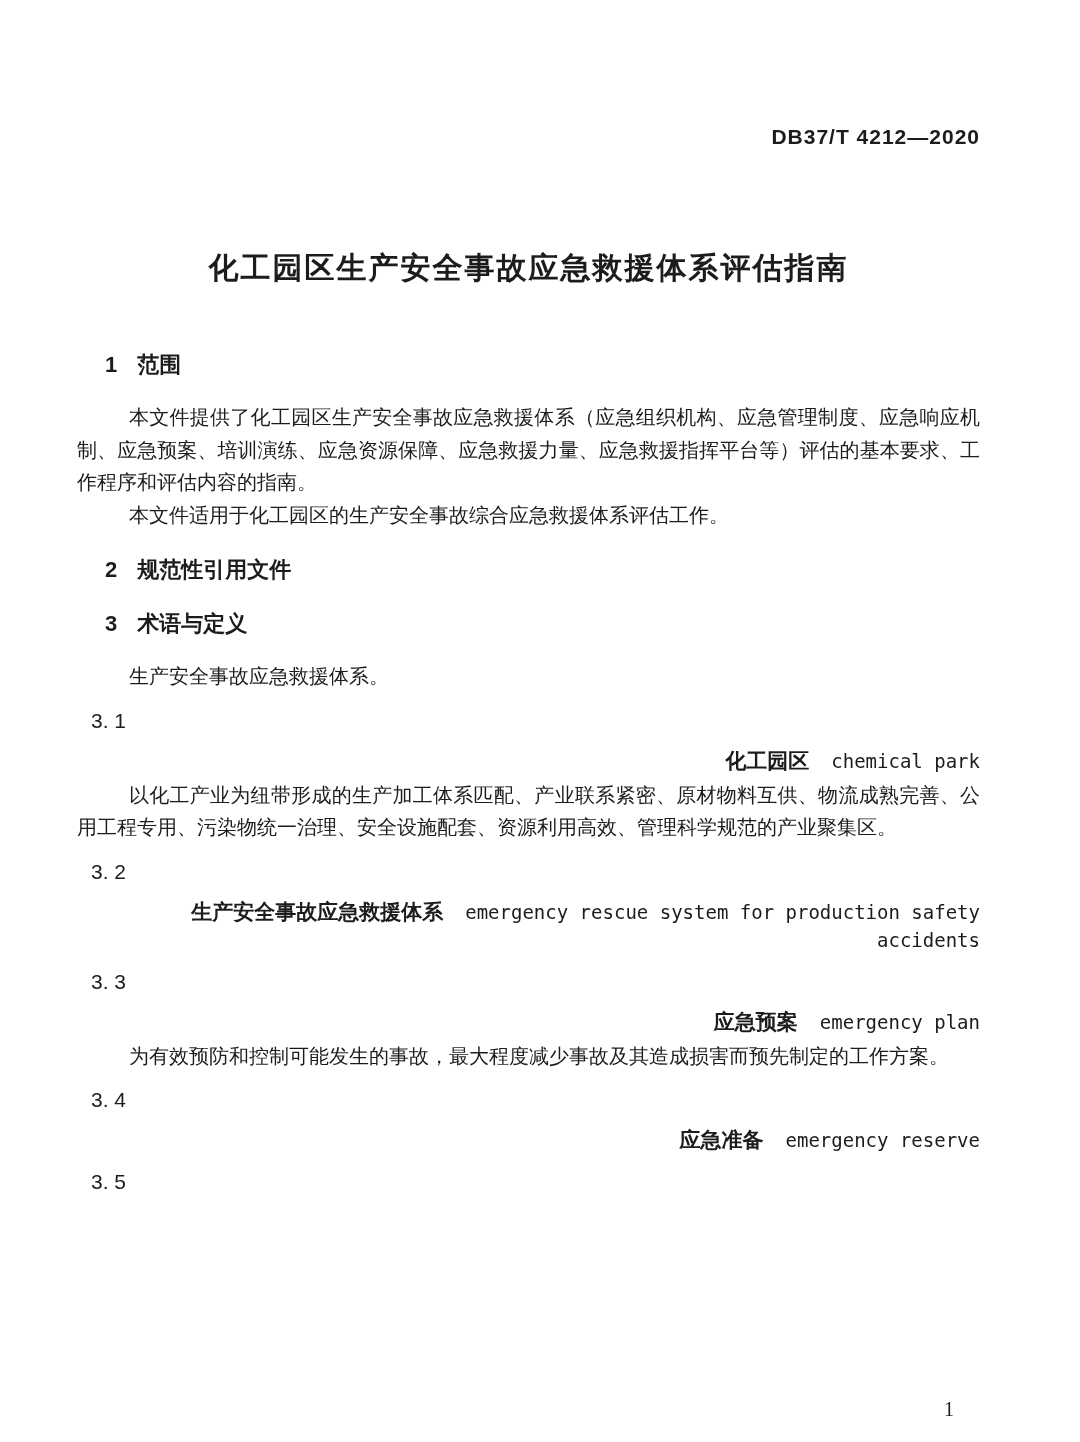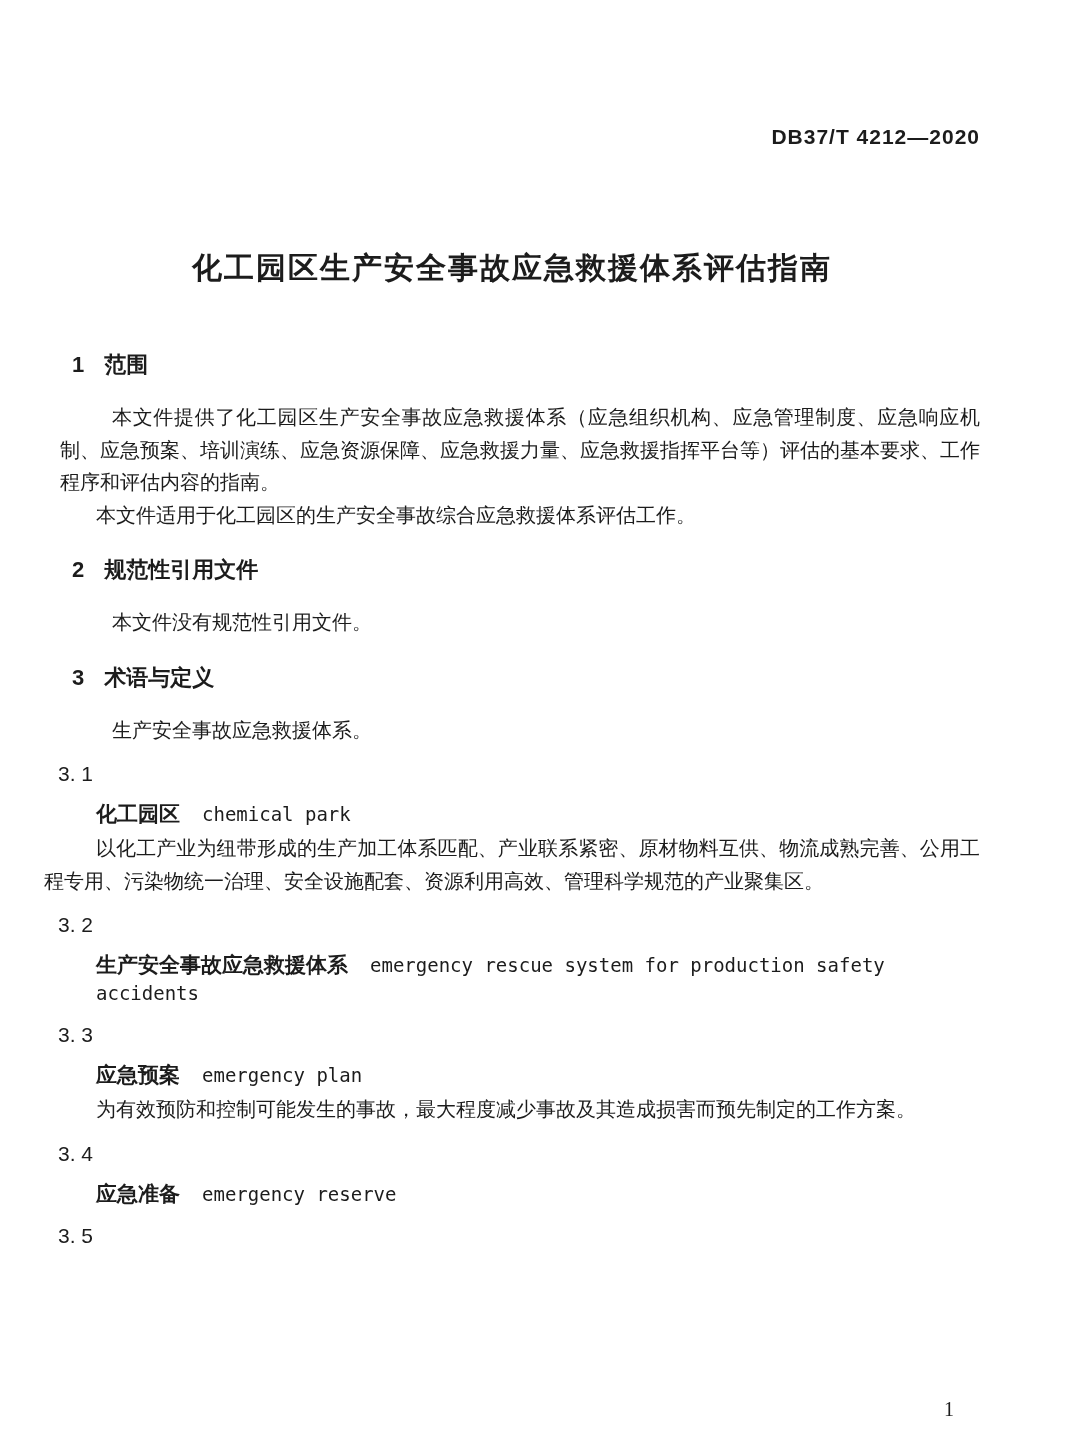--- a/index.html
+++ b/index.html
@@ -6,21 +6,21 @@
   body {
     width: 1080px;
     height: 1442px;
     background: #ffffff;
     position: relative;
     overflow: hidden;
     color: #1c1c1c;
     font-family: "Liberation Serif", "DejaVu Serif", serif;
   }
   .page {
-    padding: 123px 100px 0 44px;
+    padding: 123px 100px 0 77px;
     box-sizing: border-box;
   }
   .doc-code {
     text-align: right;
     font-family: "Liberation Sans", "DejaVu Sans", sans-serif;
     font-weight: bold;
     font-size: 21px;
     line-height: 27px;
     letter-spacing: 1px;
   }
@@ -43,33 +43,34 @@
   }
   .section-heading.after-title { margin-top: 60px; }
   .section-heading .sec-num { margin-right: 20px; }
   .para {
     margin: 0;
     font-size: 20px;
     line-height: 32.5px;
     text-align: justify;
     text-indent: 52px;
   }
-  .para.first-of-section { margin-top: 21px; margin-left: 16px; }
+  .para.first-of-section { margin-top: 21px; }
   .term-num {
     margin-top: 14px;
     padding-left: 14px;
     font-family: "Liberation Sans", "DejaVu Sans", sans-serif;
     font-size: 21px;
     line-height: 27px;
   }
   .term-heading {
     margin-top: 13px;
     padding-left: 52px;
     font-size: 21px;
     line-height: 28px;
+    text-align: right;
   }
   .term-zh {
     font-family: "Liberation Sans", "DejaVu Sans", sans-serif;
     font-weight: bold;
     margin-right: 22px;
   }
   .term-en {
     font-family: "DejaVu Sans Mono", "Liberation Mono", monospace;
     font-size: 19px;
   }
@@ -93,21 +94,20 @@
 
   <div class="section-heading after-title">
     <span class="sec-num">1</span><span>范围</span>
   </div>
   <p class="para first-of-section">本文件提供了化工园区生产安全事故应急救援体系（应急组织机构、应急管理制度、应急响应机制、应急预案、培训演练、应急资源保障、应急救援力量、应急救援指挥平台等）评估的基本要求、工作程序和评估内容的指南。</p>
   <p class="para">本文件适用于化工园区的生产安全事故综合应急救援体系评估工作。</p>
 
   <div class="section-heading">
     <span class="sec-num">2</span><span>规范性引用文件</span>
   </div>
-  <p class="para first-of-section">本文件没有规范性引用文件。</p>
 
   <div class="section-heading">
     <span class="sec-num">3</span><span>术语与定义</span>
   </div>
   <p class="para first-of-section">生产安全事故应急救援体系。</p>
 
   <div class="term-num">3. 1</div>
   <div class="term-heading">
     <span class="term-zh">化工园区</span><span class="term-en">chemical park</span>
   </div>

